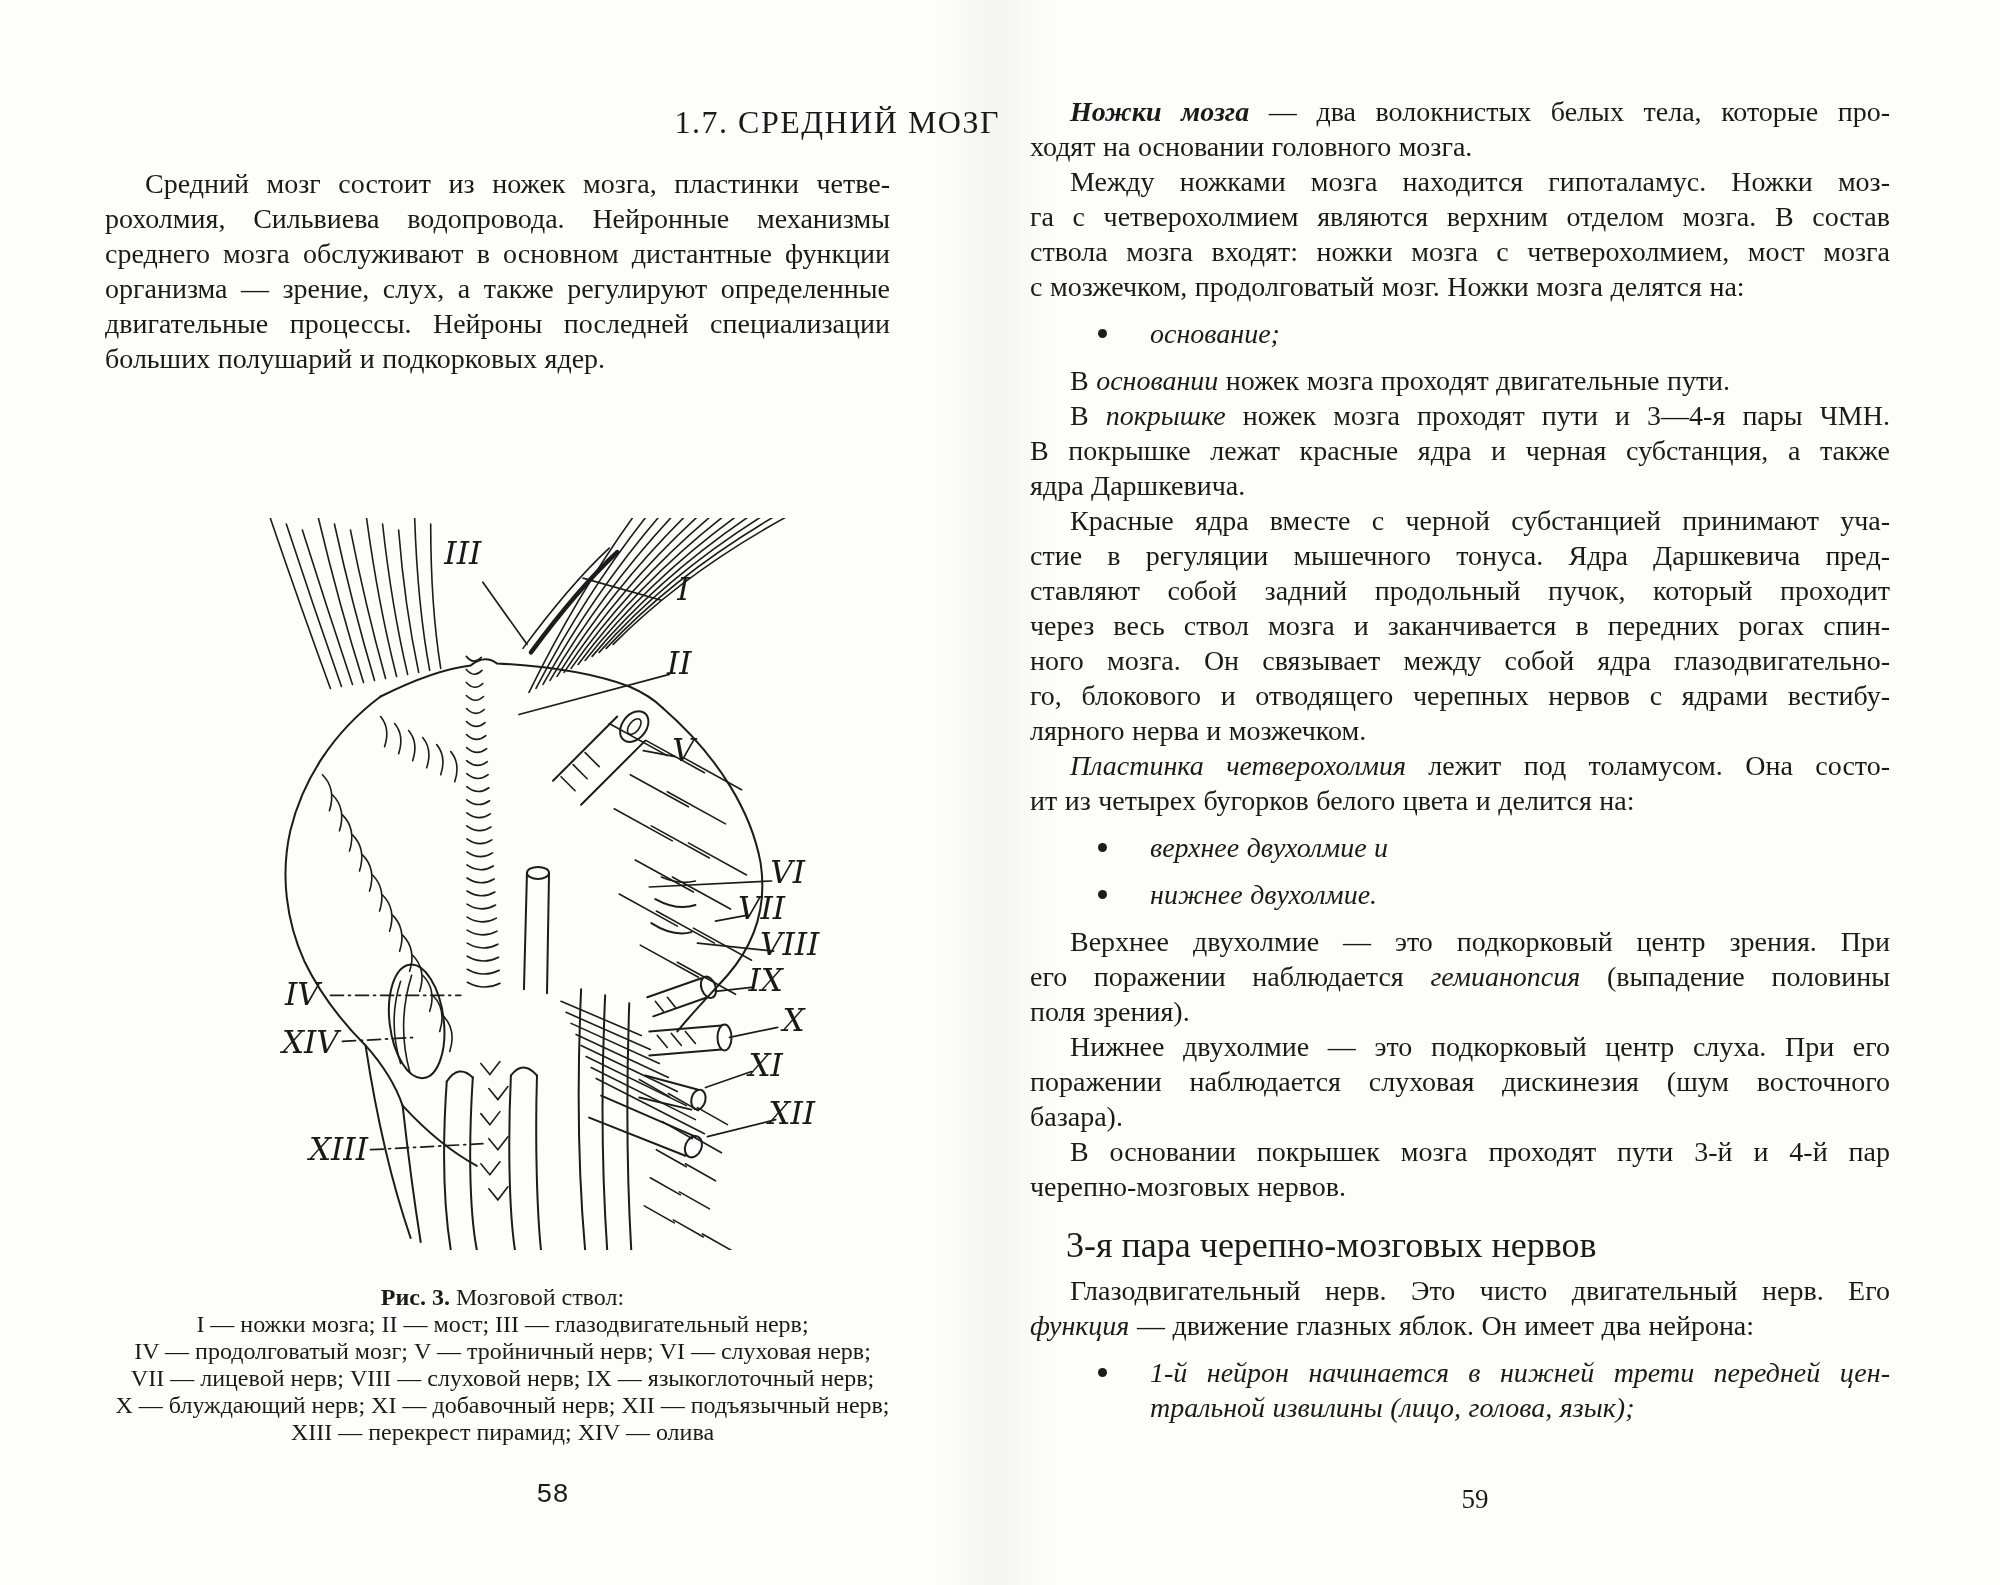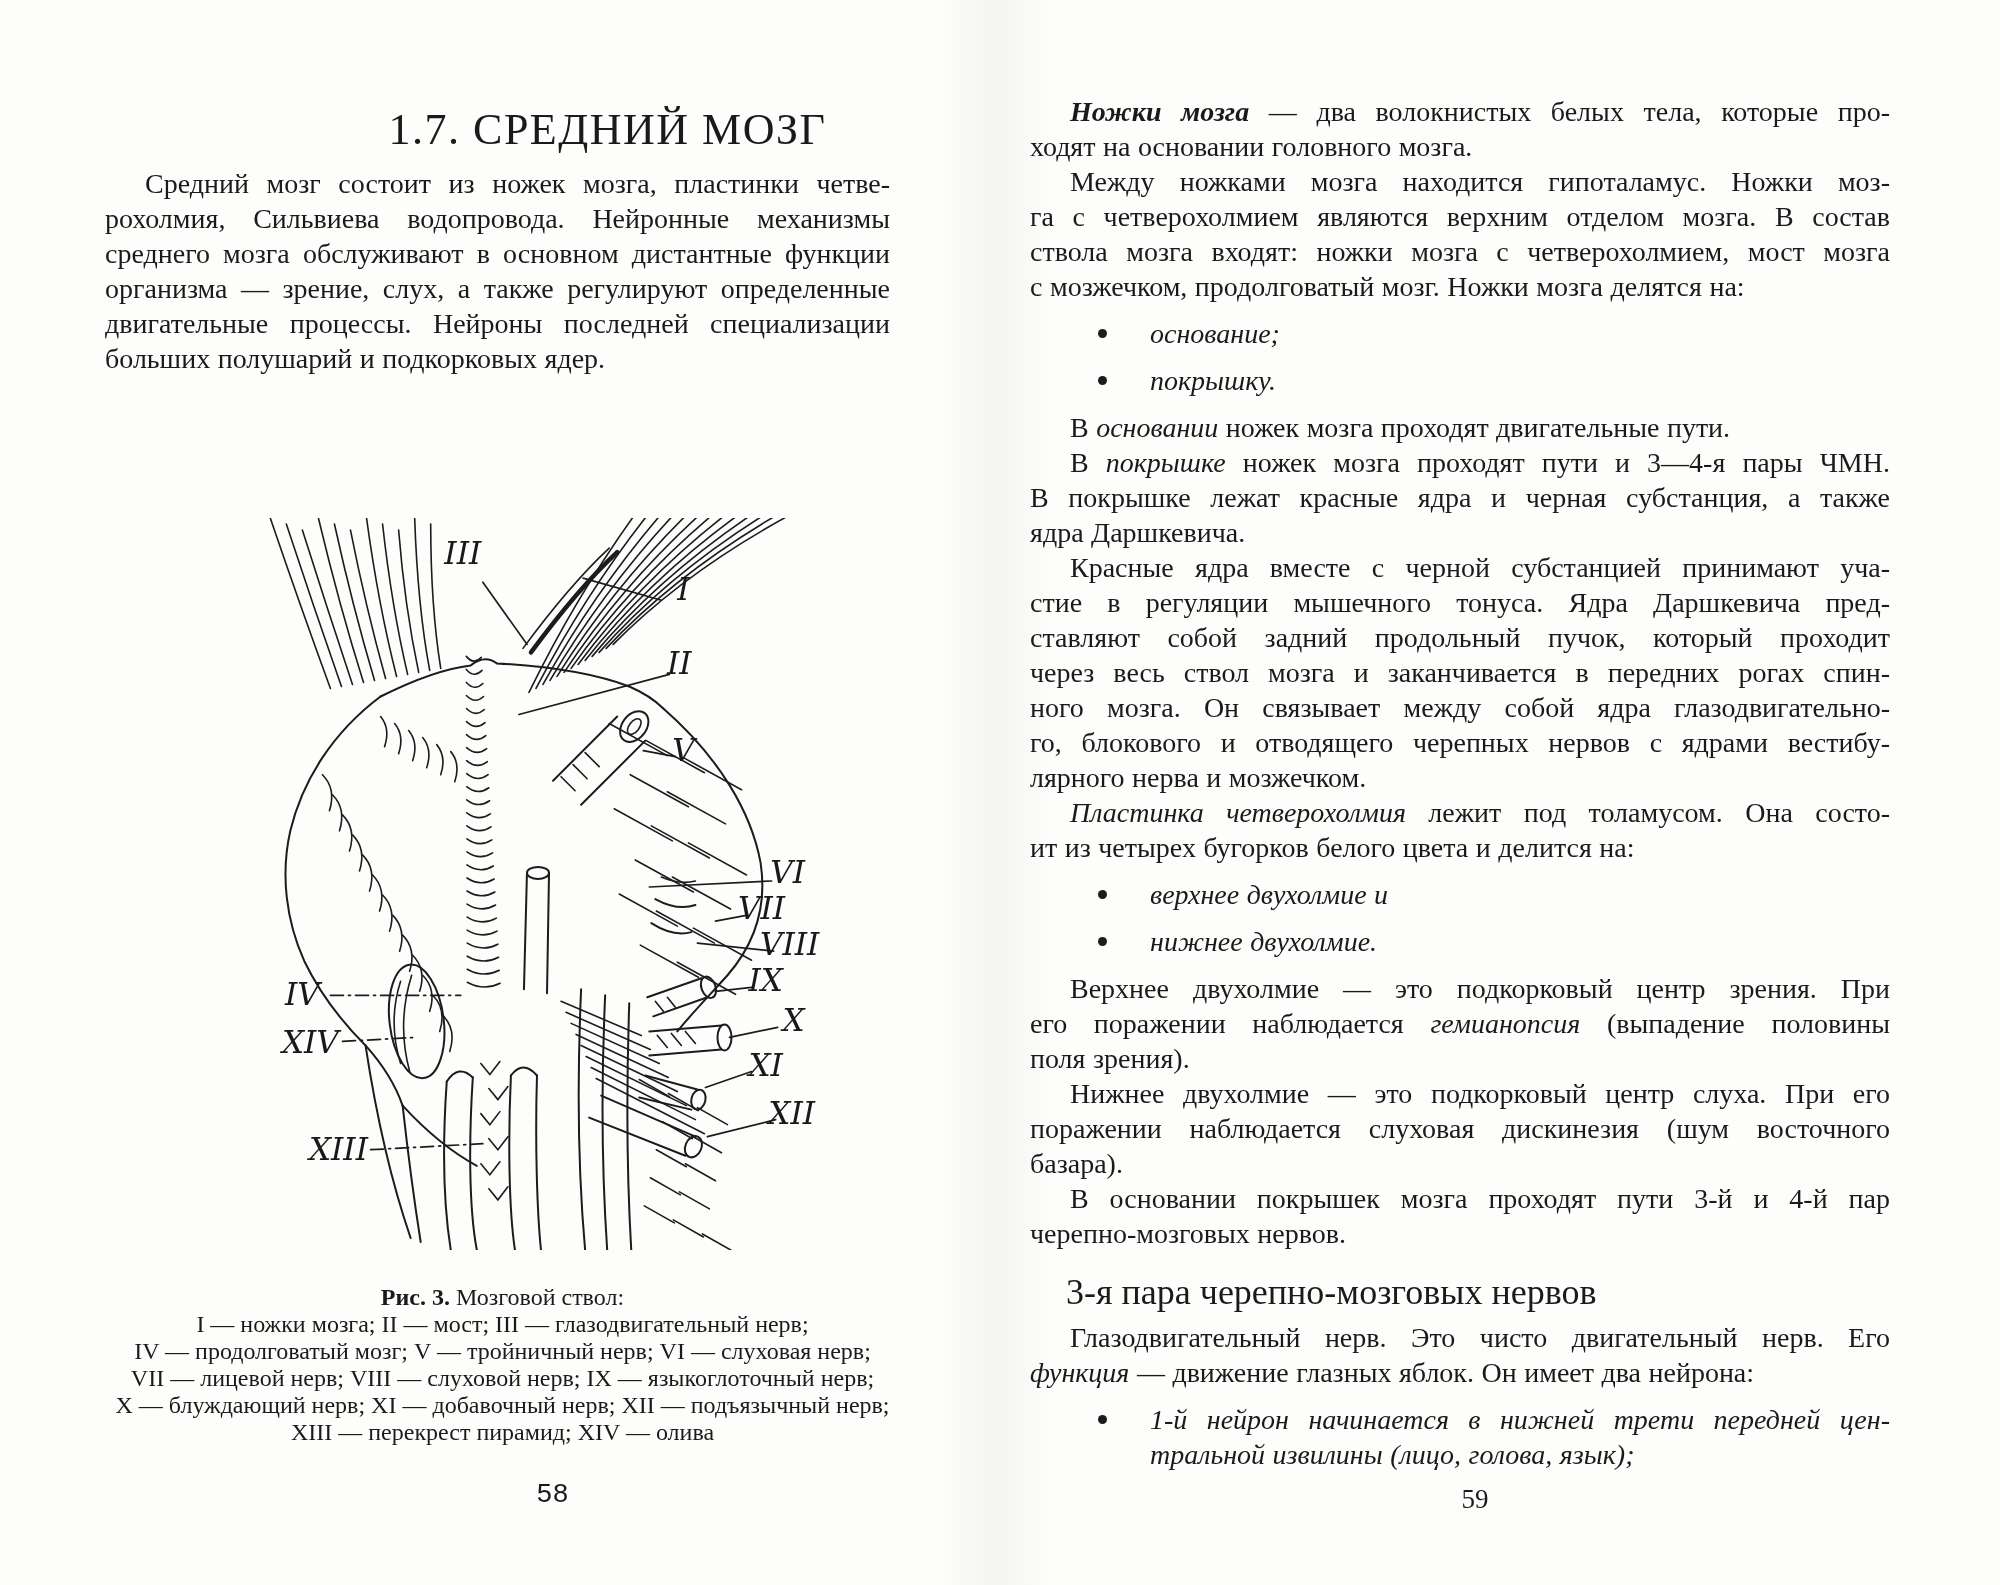--- a/index.html
+++ b/index.html
@@ -16,22 +16,22 @@
     word-spacing:0.5px;}
   .tlast{text-align-last:left;}
   .tfirst{text-indent:40px;}
   .bi{font-weight:bold;font-style:italic;}
   .it{font-style:italic;}
   .bd{font-weight:bold;}
   .blk-b{position:relative;padding-left:120px;margin:12px 0;font-style:italic;}
   .blk-b .dot{position:absolute;left:68px;top:13px;width:9px;height:9px;border-radius:50%;background:#1c1c1c;}
   .blk-h{font-weight:normal;font-size:36px;line-height:35px;margin:24px 0 10px 0;text-indent:36px;}
   
-  .ltitle{left:105px;top:104px;width:785px;text-align:center;padding-left:110px;
-    font-size:44px;letter-spacing:1.5px;}
+  .ltitle{left:105px;top:104px;width:785px;text-align:right;padding-left:110px;
+    font-size:32px;letter-spacing:1.5px;}
   .lpara{left:105px;top:166px;width:785px;}
   .figwrap{left:225px;top:518px;width:632px;height:732px;}
   .caption{left:110px;top:1284px;width:785px;}
   .capline{font-size:24px;line-height:27px;text-align:center;}
   .pnum{font-size:27px;text-align:center;}
   .pnum-l{left:160px;top:1480px;width:785px;font-family:Liberation Mono, monospace;}
   .pnum-r{left:1045px;top:1484px;width:860px;}
   
   .rtext{left:1030px;top:94px;width:860px;}
   
@@ -319,24 +319,20 @@
     <div class="blk blk-p">
       <div class="tline tfirst">Между ножками мозга находится гипоталамус. Ножки моз-</div>
       <div class="tline">га с четверохолмием являются верхним отделом мозга. В состав</div>
       <div class="tline">ствола мозга входят: ножки мозга с четверохолмием, мост мозга</div>
       <div class="tline tlast">с мозжечком, продолговатый мозг. Ножки мозга делятся на:</div>
     </div>
     <div class="blk blk-b">
       <span class="dot"></span>
       <div class="tline tlast">основание;</div>
     </div>
-    <div class="blk blk-b">
-      <span class="dot"></span>
-      <div class="tline tlast">покрышку.</div>
-    </div>
     <div class="blk blk-p">
       <div class="tline tlast tfirst">В <span class="it">основании</span> ножек мозга проходят двигательные пути.</div>
     </div>
     <div class="blk blk-p">
       <div class="tline tfirst">В <span class="it">покрышке</span> ножек мозга проходят пути и 3—4-я пары ЧМН.</div>
       <div class="tline">В покрышке лежат красные ядра и черная субстанция, а также</div>
       <div class="tline tlast">ядра Даршкевича.</div>
     </div>
     <div class="blk blk-p">
       <div class="tline tfirst">Красные ядра вместе с черной субстанцией принимают уча-</div>

